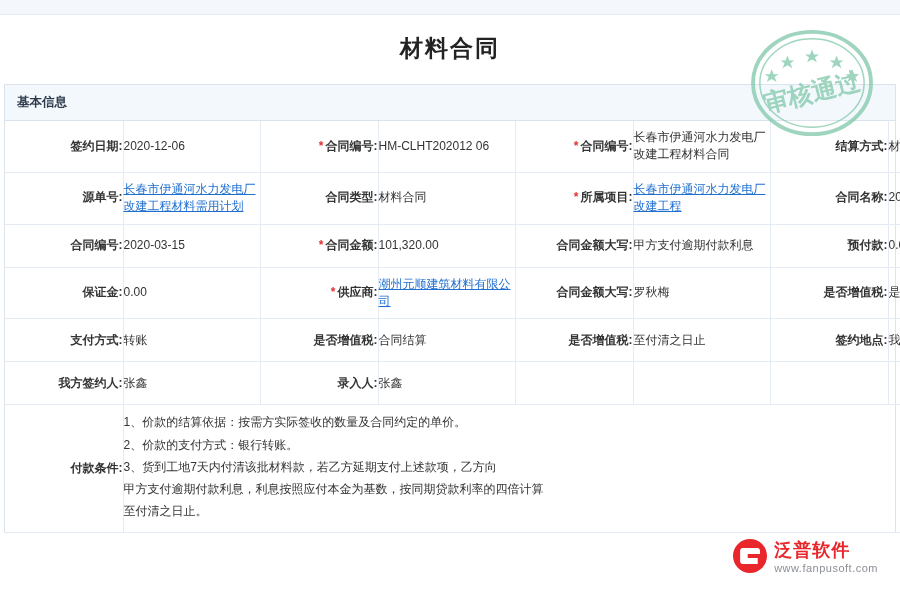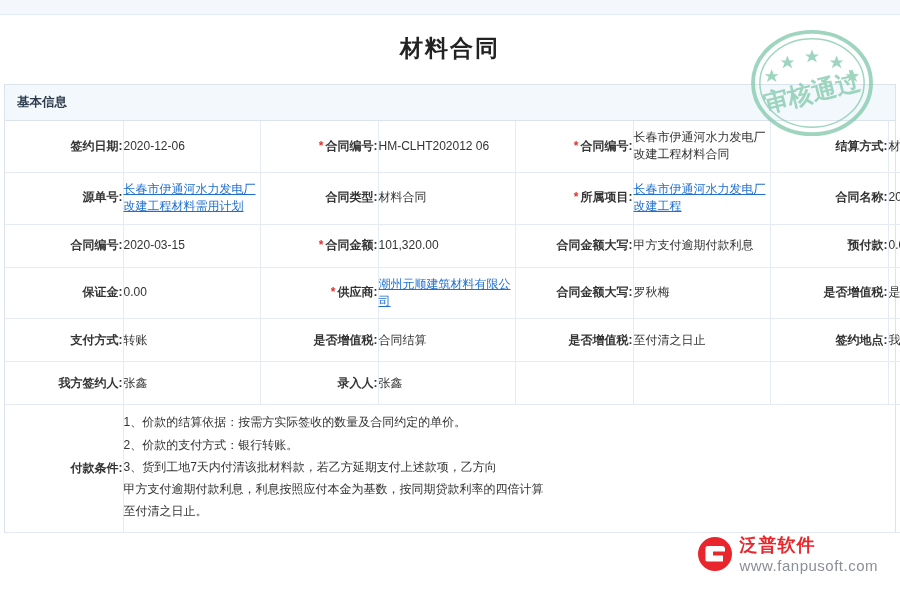--- a/index.html
+++ b/index.html
@@ -131,21 +131,21 @@
     background: #ffffff;
     clip-path: polygon(0 0, 100% 0, 100% 38%, 38% 38%, 38% 62%, 88% 62%, 88% 100%, 0 100%);
   }
   .logo .txt .l1 {
     font-size: 18px;
     font-weight: bold;
     color: #e8262b;
     letter-spacing: 1px;
   }
   .logo .txt .l2 {
-    font-size: 15px;
+    font-size: 11px;
     color: #8a8f96;
     letter-spacing: 0.5px;
   }
 </style>
 </head>
 <body>
 
 <div class="top-strip"></div>
 
 <div class="page-title">材料合同</div>

